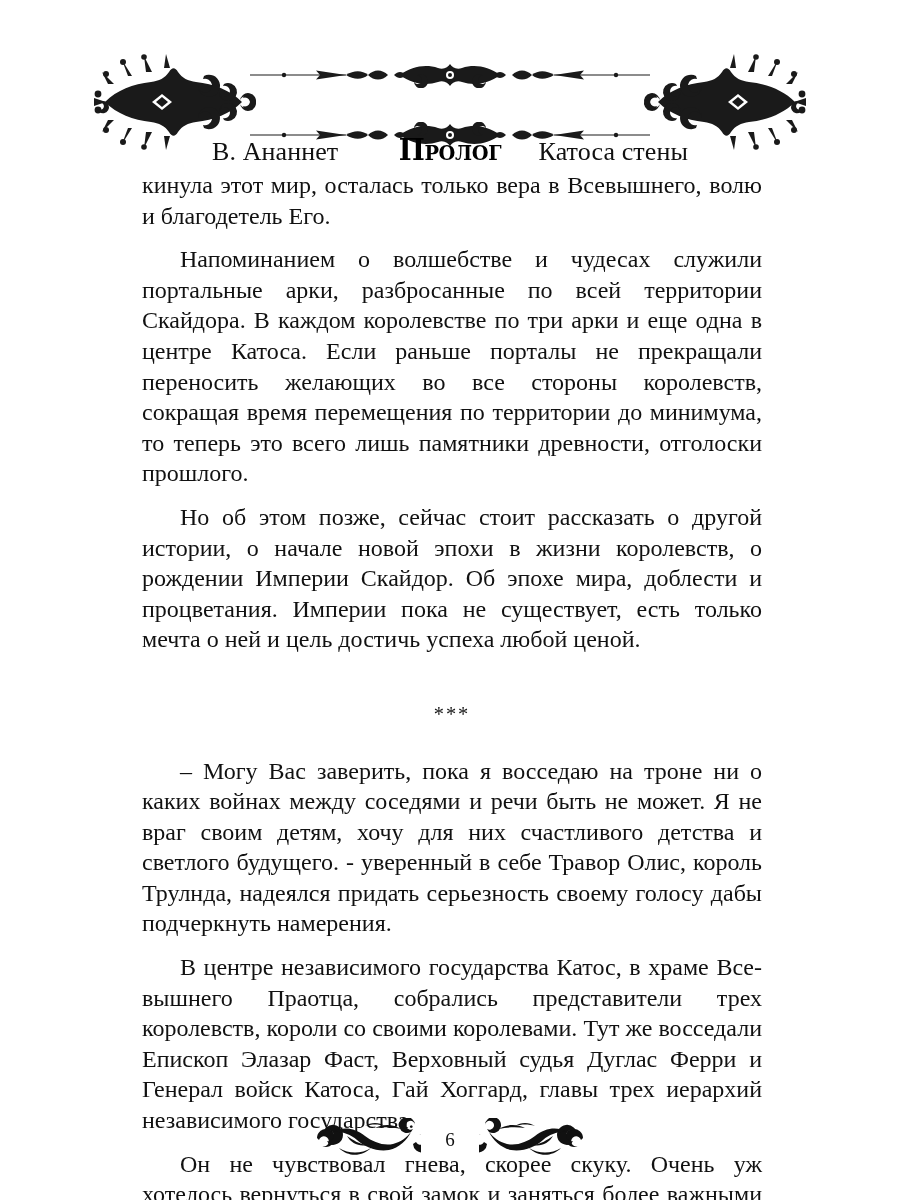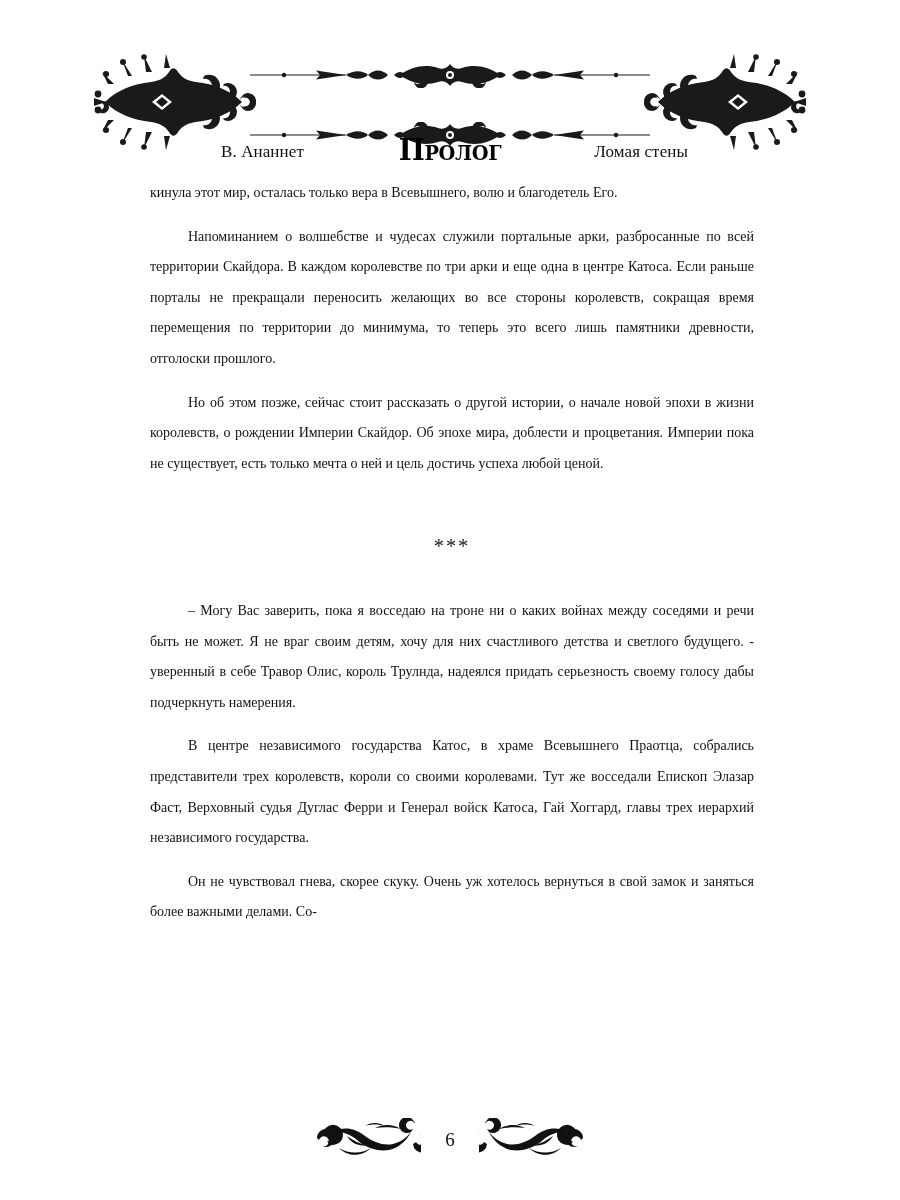--- a/index.html
+++ b/index.html
@@ -57,26 +57,25 @@
   }
   .head-rule-top    { top: 14px; }
   .head-rule-bottom { top: 74px; }
   .head-rule-top svg,
   .head-rule-bottom svg { display: block; width: 100%; height: 100%; }
 
   .head-author,
   .head-booktitle {
     position: absolute;
     top: 92px;
-    font-size: 17px;
+    font-size: 26px;
     line-height: 24px;
     letter-spacing: .1px;
     white-space: nowrap;
     color: #111;
-    margin-left: 9px;
   }
   .head-author   { left: 212px; }
   .head-booktitle{ right: 212px; text-align: right; }
 
   .head-chapter {
     position: absolute;
     left: 0;
     top: 84px;
     width: 900px;
     text-align: center;
@@ -94,22 +93,22 @@
 
   
   .textblock {
     position: absolute;
     left: 138px;
     top: 166px;
     width: 628px;
   }
 
   p.para {
-    margin: 12px;
-    font-size: 14px;
+    margin: 4px;
+    font-size: 24px;
     line-height: 30.6px;
     text-align: justify;
     text-align-last: left;
     text-justify: inter-word;
     hyphens: manual;
     -webkit-hyphens: manual;
     color: #111;
   }
   p.para + p.para { margin-top: 13px; font-family: Liberation Serif, serif; }
   p.indent { text-indent: 38px; }
@@ -295,21 +294,21 @@
           <path d="M64 52 L70 47 L76 52 L70 57 Z"></path>
           <path d="M8 52 a6 6 0 1 1 -3 5 a3.5 3.5 0 1 0 2 -4 Z"></path>
         </g>
       </svg>
     </div>
 
     <div class="head-author">В. Ананнет</div>
 
     <div class="head-chapter">Пролог</div>
 
-    <div class="head-booktitle">Ломая стены</div>
+    <div class="head-booktitle">Катоса стены</div>
   </div>
 
   <div class="textblock">
 
     <p class="para noindent">кинула этот мир, осталась только вера в Всевышнего, волю и благодетель Его.</p>
 
     <p class="para indent">Напоминанием о волшебстве и чудесах служили порталь­ные арки, разбросанные по всей территории Скайдора. В ка­ждом королевстве по три арки и еще одна в центре Катоса. Если раньше порталы не прекращали переносить желающих во все стороны королевств, сокращая время перемещения  по территории до минимума, то теперь это всего лишь памятники древности, отголоски прошлого.</p>
 
     <p class="para indent">Но об этом позже, сейчас стоит рассказать о другой исто­рии, о начале новой эпохи в жизни королевств, о рождении Империи Скайдор. Об эпохе мира, доблести и процветания. Империи пока не существует, есть только мечта о ней и цель достичь успеха любой ценой.</p>
 

